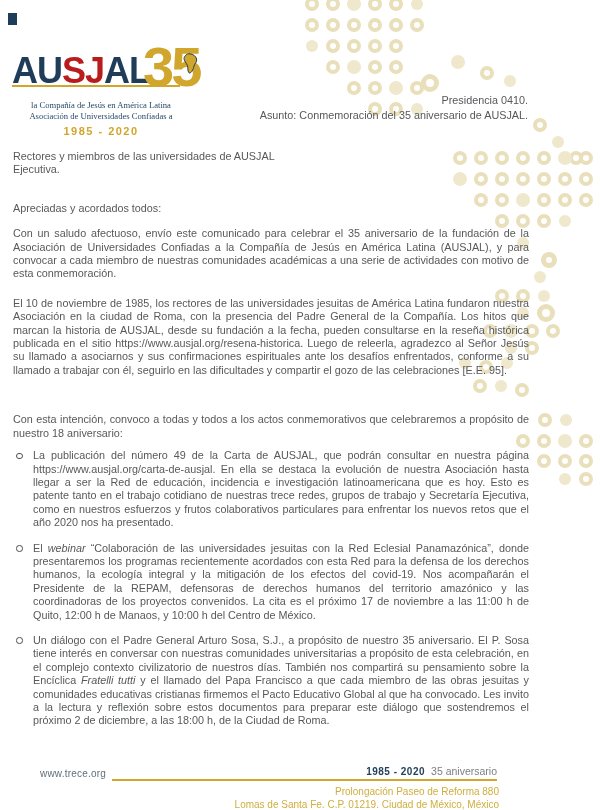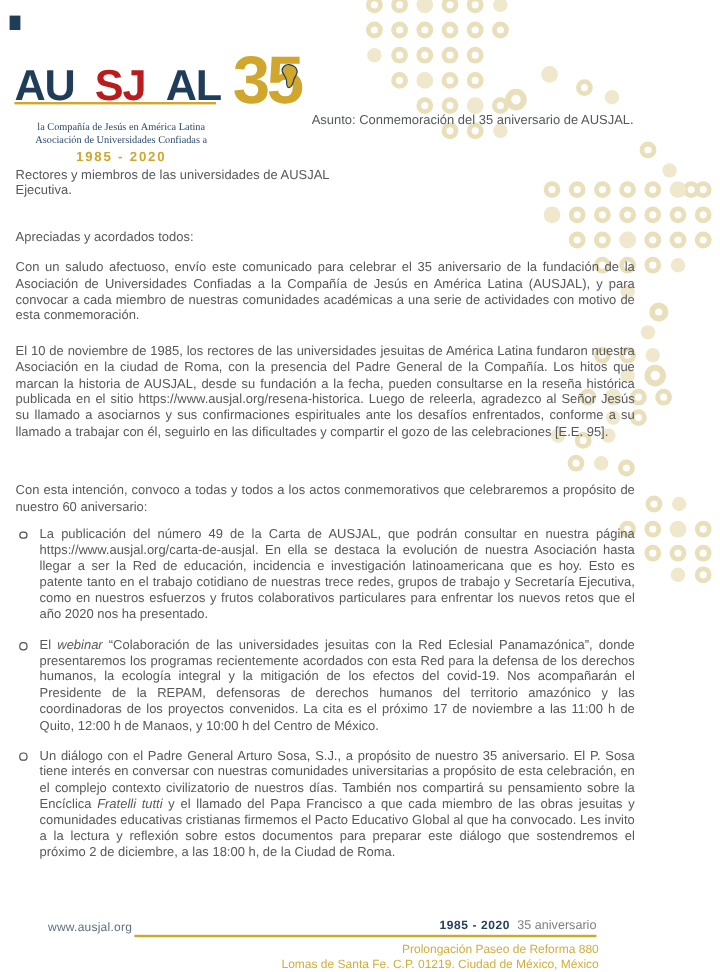--- a/index.html
+++ b/index.html
@@ -10,35 +10,35 @@
   
   .dots{position:absolute;inset:0;z-index:0;}
   .dot{position:absolute;border-radius:50%;box-sizing:border-box;}
   .dot.r{border:4px solid #e9dfbb;background:transparent;}
   .dot.s{background:#efe8cc;}
   
   .content{position:relative;z-index:1;}
   
   .reg-mark{position:absolute;left:8px;top:13px;width:9px;height:12px;background:#1f3c59;}
   .logo{position:absolute;left:12px;top:36px;width:210px;}
-  .wordmark{display:flex;align-items:baseline;white-space:nowrap;line-height:1;gap:17px;}
+  .wordmark{display:flex;align-items:baseline;white-space:nowrap;line-height:1;}
   .wm{font-weight:700;font-size:36px;letter-spacing:-1px;}
   .wm.dark{color:#1f3c59;}
   .wm.light{color:#b91c1c;}
   .wm-num{position:relative;font-weight:700;font-size:56px;color:#d1a62c;margin-left:-7px;letter-spacing:-3px;top:3px;}
   .wm-num svg{position:absolute;right:1px;top:14px;}
   .logo-rule{position:absolute;left:0;top:49px;width:168px;height:2px;background:#d1a62c;}
   .logo-sub{margin-top:8px;width:178px;text-align:center;font-family:"Liberation Serif",serif;
             font-size:8.6px;line-height:11px;color:#27486b;}
   .logo-years{width:178px;text-align:center;font-weight:700;font-size:11px;color:#d1a62c;
               letter-spacing:1.5px;margin-top:3px;}
   
   .dateblock{position:absolute;right:72px;top:93px;text-align:right;font-size:10.8px;line-height:14.6px;color:#55575a;}
   
-  .body{position:absolute;left:13px;top:140px;width:516px;font-size:10.8px;line-height:13.4px;color:#57585a;}
+  .body{position:absolute;left:13px;top:150px;width:516px;font-size:10.8px;line-height:13.4px;color:#57585a;}
   .line{white-space:nowrap;}
   .salutation{margin-top:25px;margin-bottom:12px;}
   .para{text-align:justify;}
   .p1{margin-bottom:16px;}
   .p2{margin-bottom:36px;}
   .p3{margin-bottom:9px;text-align:justify;}
   ul.acts{list-style:none;margin:0;padding:0;}
   ul.acts li{position:relative;padding-left:20px;margin-bottom:12px;text-align:justify;}
   .bullet-dot{position:absolute;left:3px;top:3.5px;width:6.5px;height:6.5px;border:1.7px solid #4e4f51;
               border-radius:50%;box-sizing:border-box;}
@@ -165,49 +165,50 @@
       </div>
       <div class="logo-rule"></div>
       <div class="logo-sub">
         <div>la Compañía de Jesús en América Latina</div>
         <div>Asociación de Universidades Confiadas a</div>
       </div>
       <div class="logo-years">1985 - 2020</div>
     </div>
 
     <div class="dateblock">
+      <div>Presidencia 0410.</div>
       <div>Asunto: Conmemoración del 35 aniversario de AUSJAL.</div>
     </div>
 
     <div class="body">
       <div class="line">Rectores y miembros de las universidades de AUSJAL</div>
       <div class="line">Ejecutiva.</div>
 
       <div class="salutation">Apreciadas y acordados todos:</div>
 
       <div class="para p1">Con un saludo afectuoso, envío este comunicado para celebrar el 35 aniversario de la fundación de la Asociación de Universidades Confiadas a la Compañía de Jesús en América Latina (AUSJAL), y para convocar a cada miembro de nuestras comunidades académicas a una serie de actividades con motivo de esta conmemoración.</div>
 
       <div class="para p2"><span>El 10 de noviembre de 1985, los rectores de las universidades jesuitas de América Latina fundaron nuestra Asociación en la ciudad de Roma, con la presencia del Padre General de la Compañía. Los hitos que marcan la historia de AUSJAL, desde su fundación a la fecha, pueden consultarse en la reseña histórica publicada en el sitio </span><span class="inline-url">https://www.ausjal.org/resena-historica</span><span>. Luego de releerla, agradezco al Señor Jesús su llamado a asociarnos y sus confirmaciones espirituales ante los desafíos enfrentados, conforme a su llamado a trabajar con él, seguirlo en las dificultades y compartir el gozo de las celebraciones [E.E. 95].</span></div>
 
-      <div class="para p3">Con esta intención, convoco a todas y todos a los actos conmemorativos que celebraremos a propósito de nuestro 60 aniversario:</div>
+      <div class="para p3">Con esta intención, convoco a todas y todos a los actos conmemorativos que celebraremos a propósito de nuestro 18 aniversario:</div>
 
       <ul class="acts">
         <li>
           <span class="bullet-dot"></span><span>La publicación del número 49 de la Carta de AUSJAL, que podrán consultar en nuestra página </span><span class="inline-url">https://www.ausjal.org/carta-de-ausjal</span><span>. En ella se destaca la evolución de nuestra Asociación hasta llegar a ser la Red de educación, incidencia e investigación latinoamericana que es hoy. Esto es patente tanto en el trabajo cotidiano de nuestras trece redes, grupos de trabajo y Secretaría Ejecutiva, como en nuestros esfuerzos y frutos colaborativos particulares para enfrentar los nuevos retos que el año 2020 nos ha presentado.</span>
         </li>
         <li>
           <span class="bullet-dot"></span><span>El </span><em>webinar</em><span> “Colaboración de las universidades jesuitas con la Red Eclesial Panamazónica”, donde presentaremos los programas recientemente acordados con esta Red para la defensa de los derechos humanos, la ecología integral y la mitigación de los efectos del covid-19. Nos acompañarán el Presidente de la REPAM, defensoras de derechos humanos del territorio amazónico y las coordinadoras de los proyectos convenidos. La cita es el próximo 17 de noviembre a las 11:00 h de Quito, 12:00 h de Manaos, y 10:00 h del Centro de México.</span>
         </li>
         <li>
           <span class="bullet-dot"></span><span>Un diálogo con el Padre General Arturo Sosa, S.J., a propósito de nuestro 35 aniversario. El P. Sosa tiene interés en conversar con nuestras comunidades universitarias a propósito de esta celebración, en el complejo contexto civilizatorio de nuestros días. También nos compartirá su pensamiento sobre la Encíclica </span><em>Fratelli tutti</em><span> y el llamado del Papa Francisco a que cada miembro de las obras jesuitas y comunidades educativas cristianas firmemos el Pacto Educativo Global al que ha convocado. Les invito a la lectura y reflexión sobre estos documentos para preparar este diálogo que sostendremos el próximo 2 de diciembre, a las 18:00 h, de la Ciudad de Roma.</span>
         </li>
       </ul>
     </div>
 
-    <div class="footer-site">www.ausjal.org</div>
+    <div class="footer-site">www.trece.org</div>
     <div class="footer-rule"></div>
     <div class="footer-years">
       <span class="yrs">1985 - 2020</span><span class="ann">35 aniversario</span>
     </div>
     <div class="footer-addr">
       <div>Prolongación Paseo de Reforma 880</div>
       <div>Lomas de Santa Fe. C.P. 01219. Ciudad de México, México</div>
     </div>
 
   </div>

